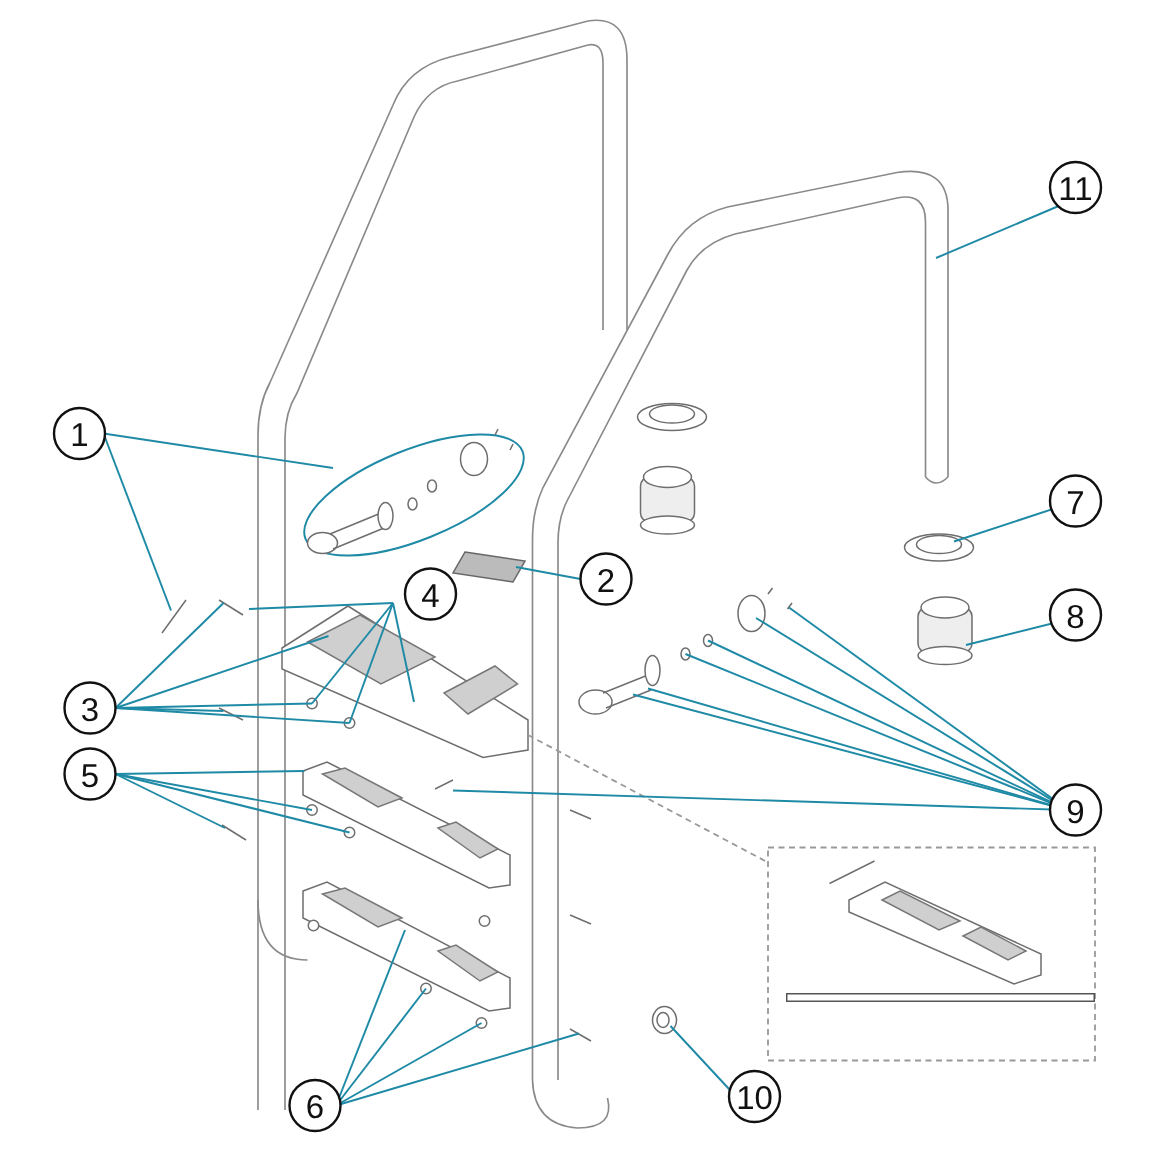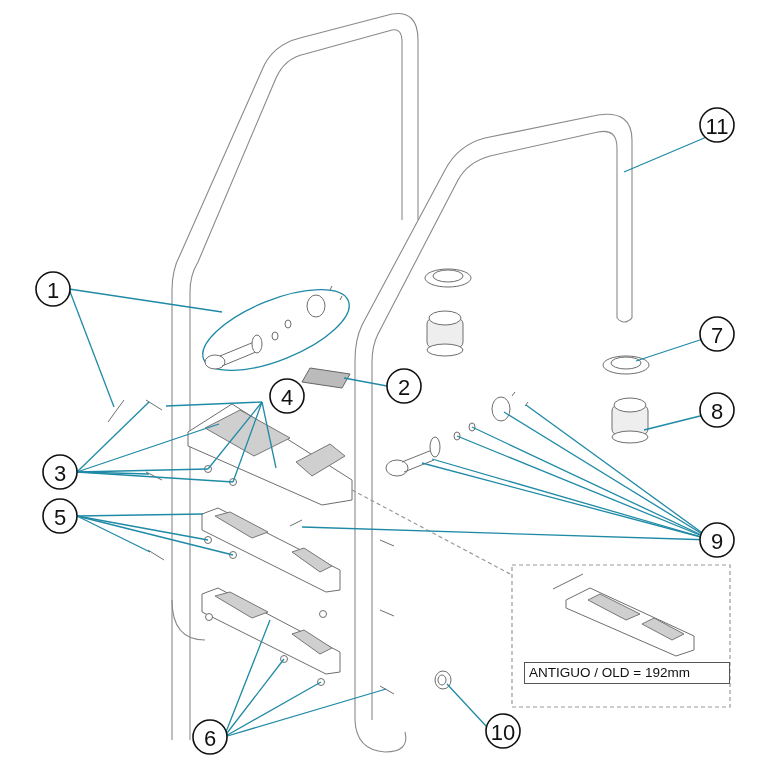--- a/index.html
+++ b/index.html
@@ -202,15 +202,14 @@
         <circle cx="503" cy="731" r="17"></circle>
         <text x="503" y="732">10</text>
       </g>
   <g class="callout">
         <circle cx="717" cy="125" r="17"></circle>
         <text x="717" y="126">11</text>
       </g>
 </svg>
 
 <div class="note">
-  <div>ANTIGUO / OLD = 192mm</div>
 </div>
 </div>
 
 </body></html>

